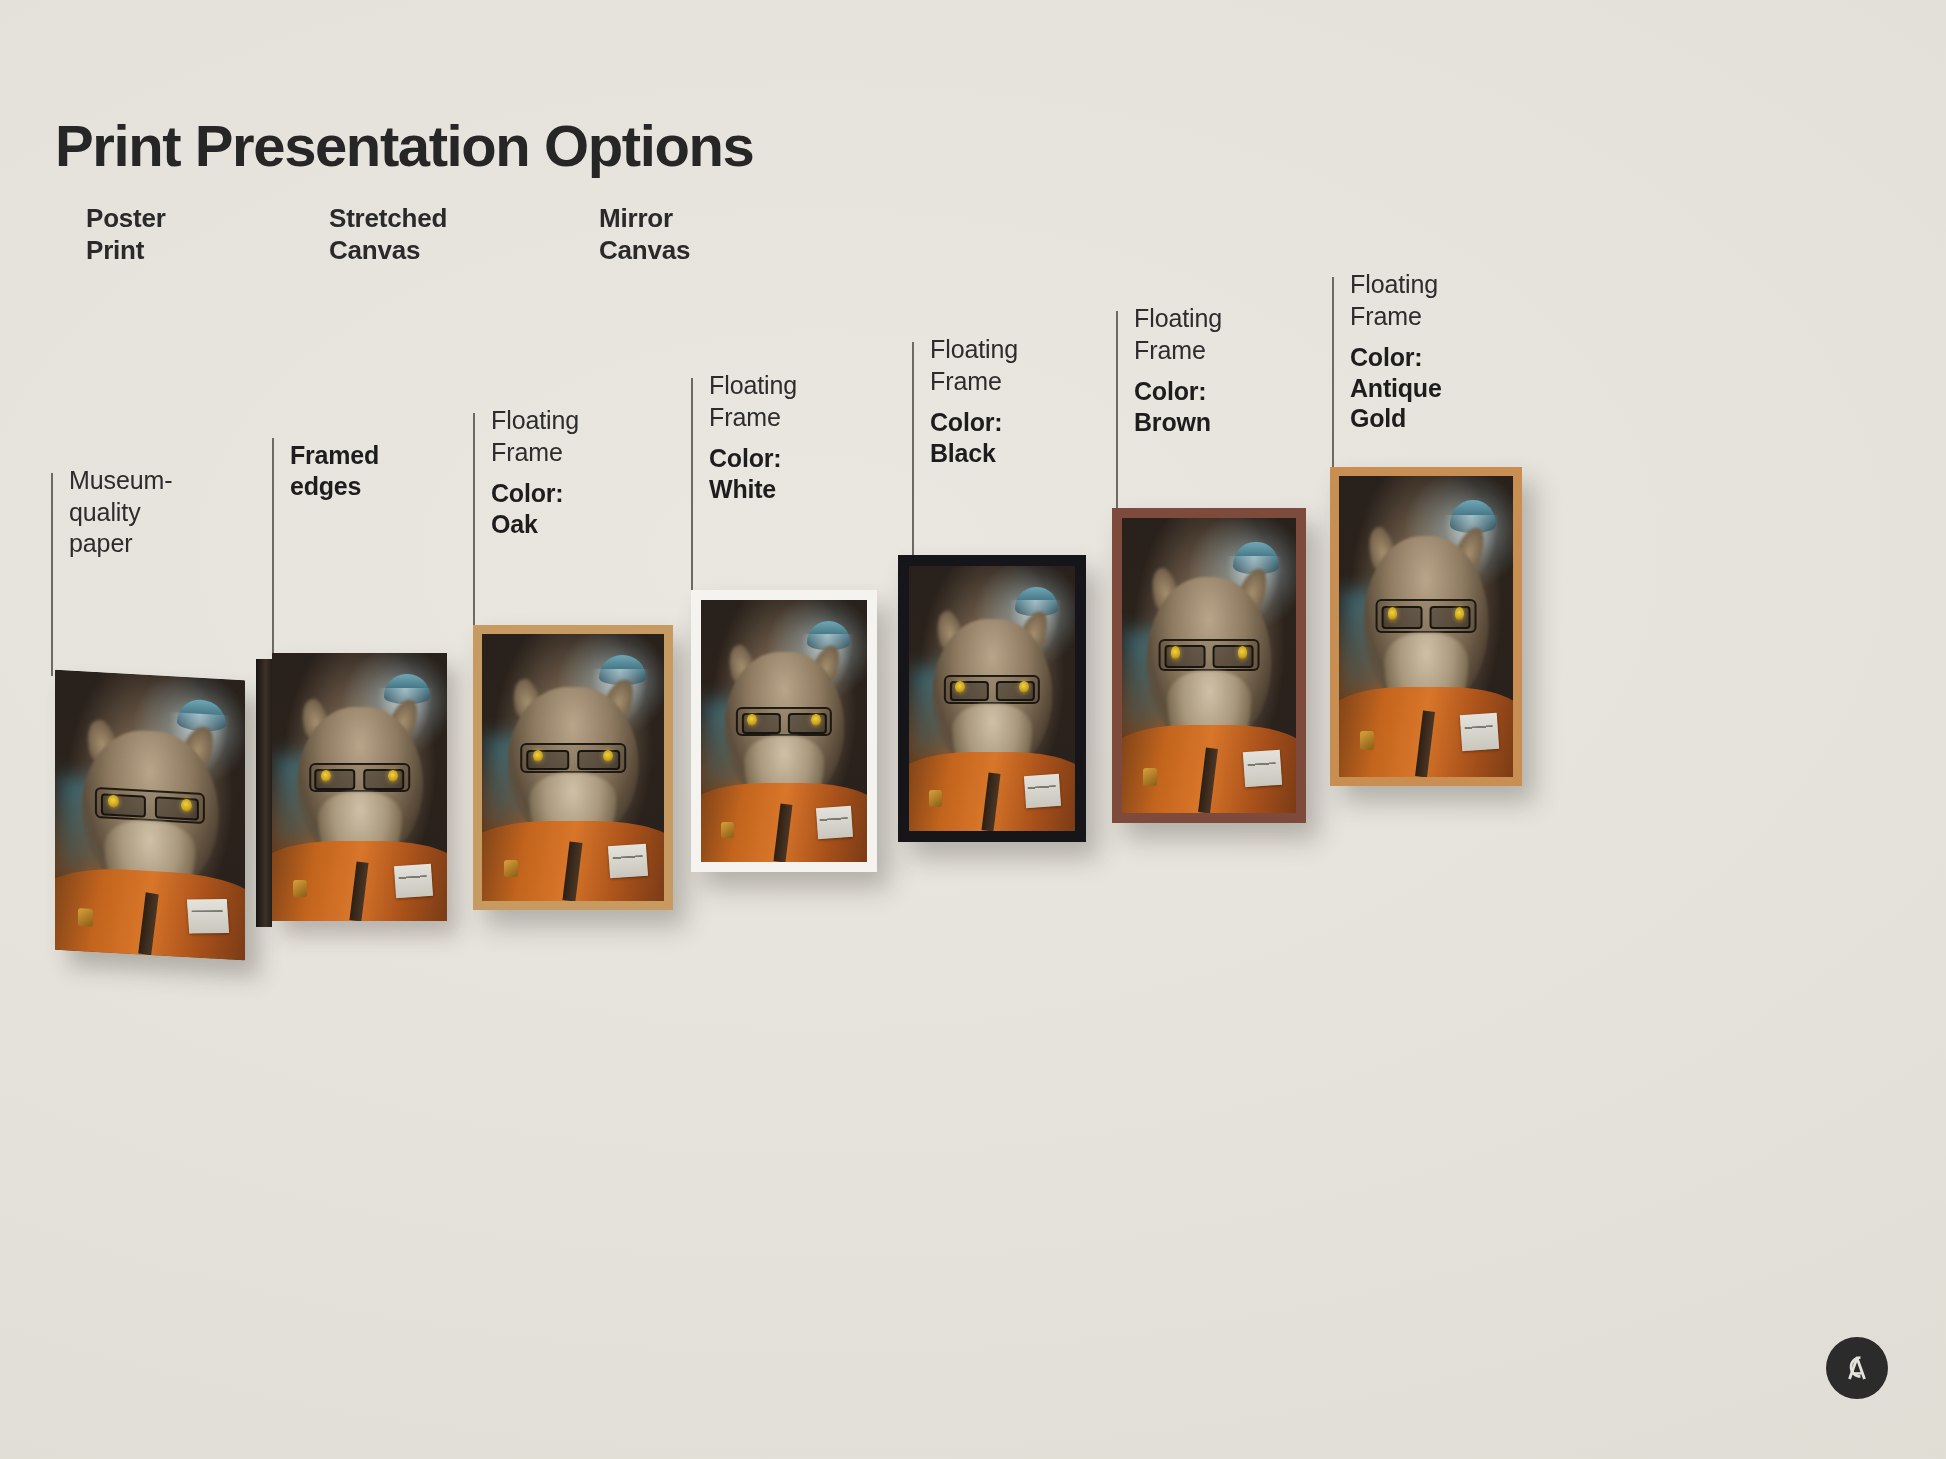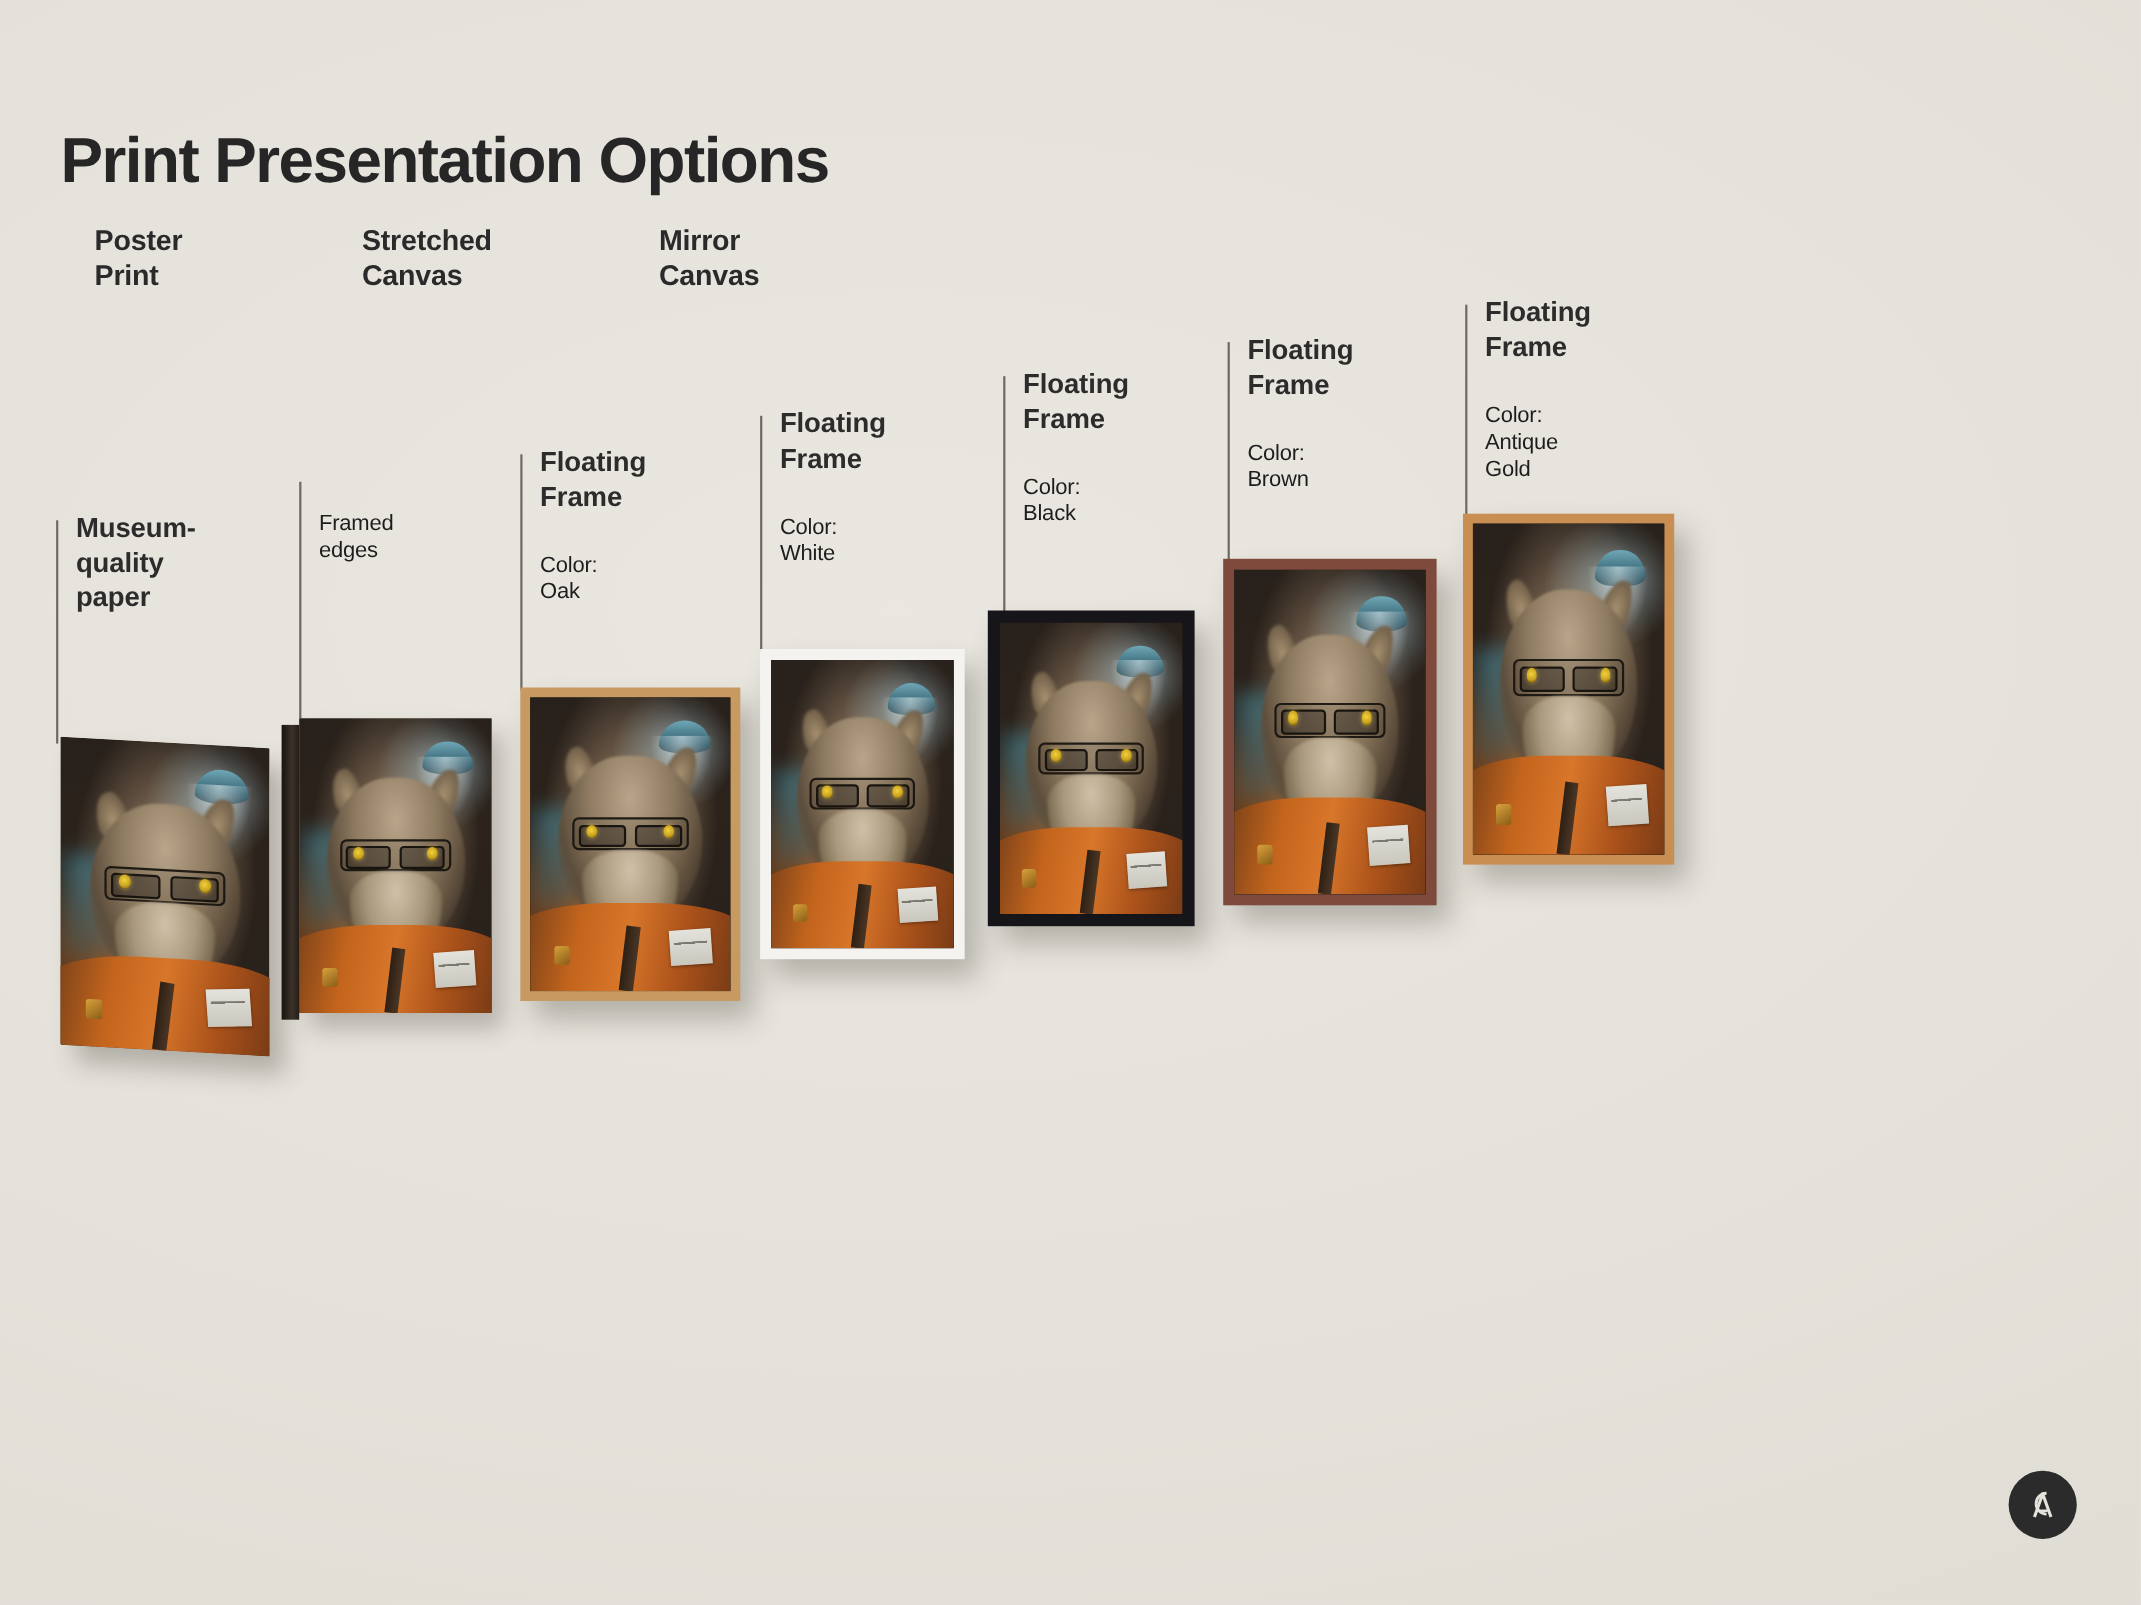--- a/index.html
+++ b/index.html
@@ -32,25 +32,25 @@
   .anno .rule {
     position: absolute; left: 0; top: 0;
     width: 2px; background: #6d6a63;
   }
   .anno .txt {
     position: absolute; left: 18px; top: -8px;
     width: 230px;
   }
   .anno .lt {
     font-size: 25px; line-height: 1.26; color: #2c2c2c;
-    font-weight: 700; white-space: pre-line; letter-spacing: -0.1px;
+    font-weight: 400; white-space: pre-line; letter-spacing: -0.1px;
   }
   .anno .bd {
-    font-size: 20px; line-height: 1.22; color: #1d1d1d;
-    font-weight: 400; white-space: pre-line; margin-top: 34px;
+    font-size: 25px; line-height: 1.22; color: #1d1d1d;
+    font-weight: 700; white-space: pre-line; margin-top: 10px;
     letter-spacing: -0.2px;
   }
 
   
   .art {
     position: absolute; inset: 0;
     background:
       radial-gradient(circle at 72% 18%, rgba(170,205,215,0.55) 0%, rgba(170,205,215,0) 22%),
       radial-gradient(circle at 22% 72%, rgba(215,110,30,0.60) 0%, rgba(215,110,30,0) 36%),
       radial-gradient(ellipse at 50% 42%, rgba(176,158,132,0.95) 0%, rgba(120,100,80,0.75) 30%, rgba(40,32,26,0.9) 62%),

